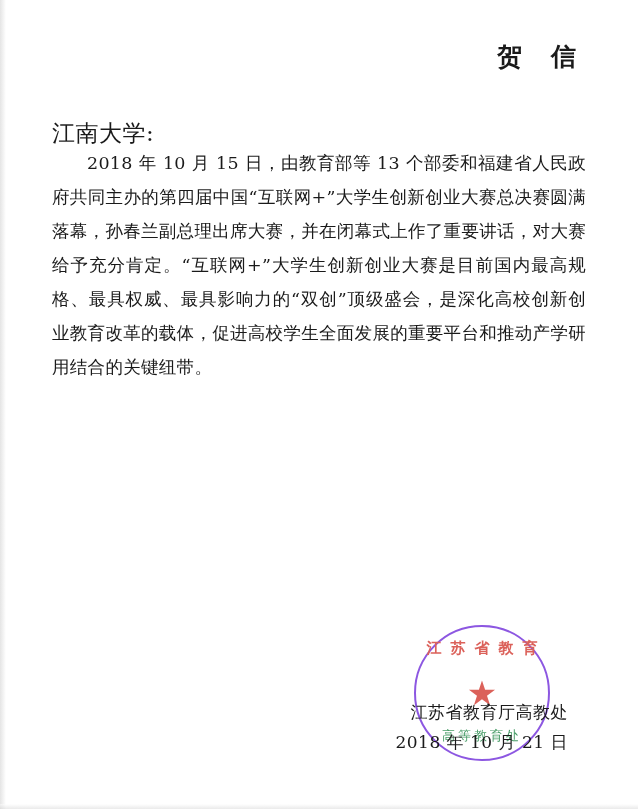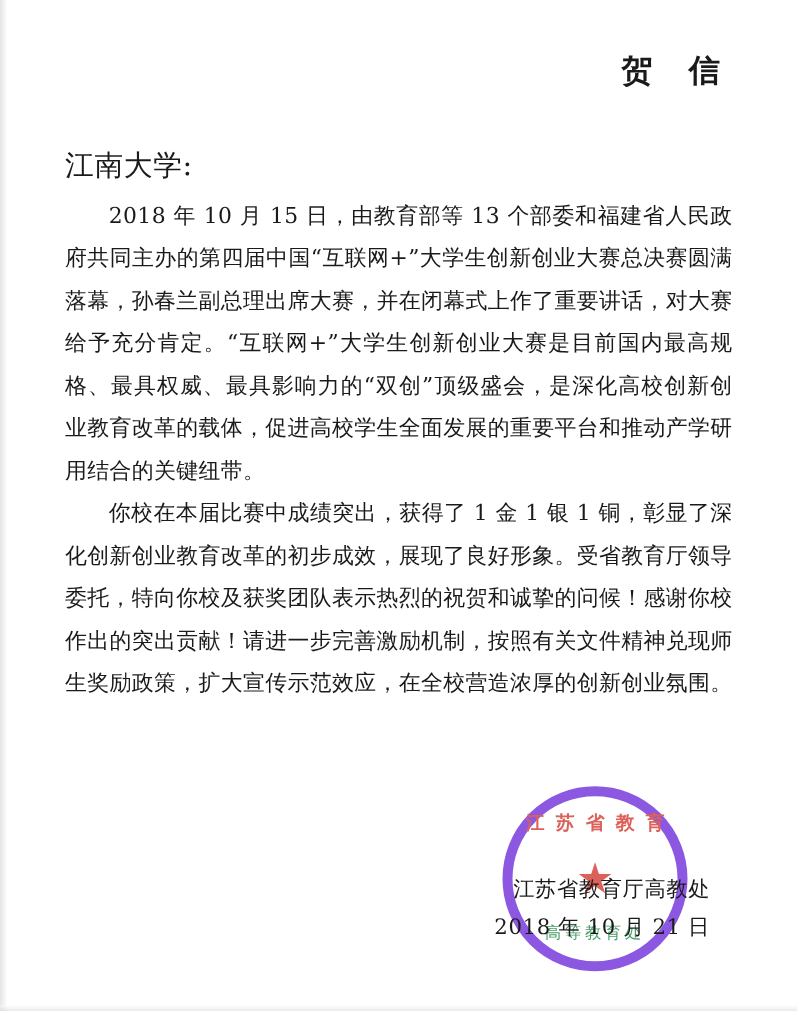--- a/index.html
+++ b/index.html
@@ -31,21 +31,20 @@
     padding-left: 8px;
     font-family: "DejaVu Serif", "Liberation Serif", serif;
   }
   .salutation {
     margin-top: 48px;
     font-size: 23px;
     line-height: 1.1;
     letter-spacing: 0.5px;
   }
   .body-text {
-    margin-top: 10px;
   }
   .para {
     font-size: 17.5px;
     line-height: 34px;
     text-align: justify;
     text-justify: inter-ideograph;
     text-indent: 35px;
     margin: 0;
     letter-spacing: 0.3px;
     word-break: break-all;
@@ -64,24 +63,24 @@
     white-space: nowrap;
   }
   .sig-date {
     padding-left: 6px;
     white-space: nowrap;
     margin-left: 20px;
   }
   .seal {
     position: absolute;
     right: 88px;
-    bottom: 32px;
+    bottom: 48px;
     width: 132px;
     height: 132px;
-    border: 8px solid #6d28d9;
+    border: 2px solid #6d28d9;
     border-radius: 50%;
     opacity: 0.78;
     z-index: 2;
     pointer-events: none;
   }
   .seal-star {
     position: absolute;
     left: 50%;
     top: 50%;
     transform: translate(-50%, -50%);
@@ -139,21 +138,20 @@
 
   <div class="scan-edge-left"></div>
   <div class="scan-edge-bottom"></div>
 
   <h1 class="doc-title">贺 信</h1>
 
   <div class="salutation">江南大学:</div>
 
   <div class="body-text">
     <p class="para">2018 年 10 月 15 日，由教育部等 13 个部委和福建省人民政府共同主办的第四届中国“互联网+”大学生创新创业大赛总决赛圆满落幕，孙春兰副总理出席大赛，并在闭幕式上作了重要讲话，对大赛给予充分肯定。“互联网+”大学生创新创业大赛是目前国内最高规格、最具权威、最具影响力的“双创”顶级盛会，是深化高校创新创业教育改革的载体，促进高校学生全面发展的重要平台和推动产学研用结合的关键纽带。</p>
-    <p class="para">你校在本届比赛中成绩突出，获得了 1 金 1 银 1 铜，彰显了深化创新创业教育改革的初步成效，展现了良好形象。受省教育厅领导委托，特向你校及获奖团队表示热烈的祝贺和诚挚的问候！感谢你校作出的突出贡献！请进一步完善激励机制，按照有关文件精神兑现师生奖励政策，扩大宣传示范效应，在全校营造浓厚的创新创业氛围。</p>
   </div>
 
   <div class="seal">
     <div class="seal-top-text">江苏省教育</div>
     <div class="seal-star">★</div>
     <div class="seal-bottom-text">高等教育处</div>
   </div>
 
   <div class="signature-block">
     <div class="sig-line">江苏省教育厅高教处</div>

